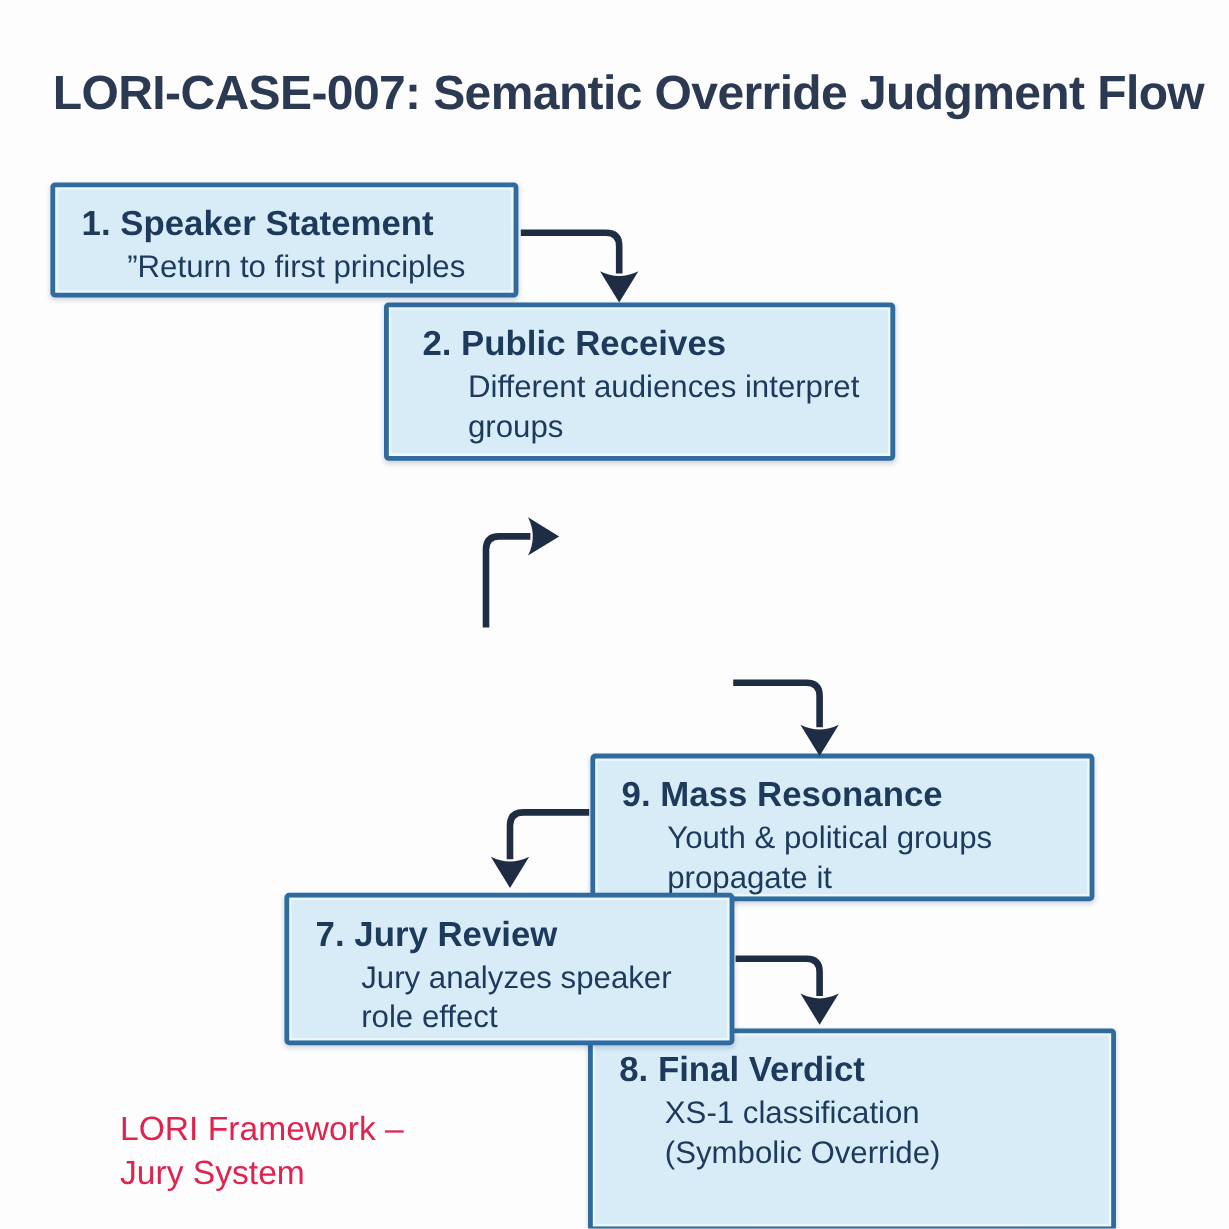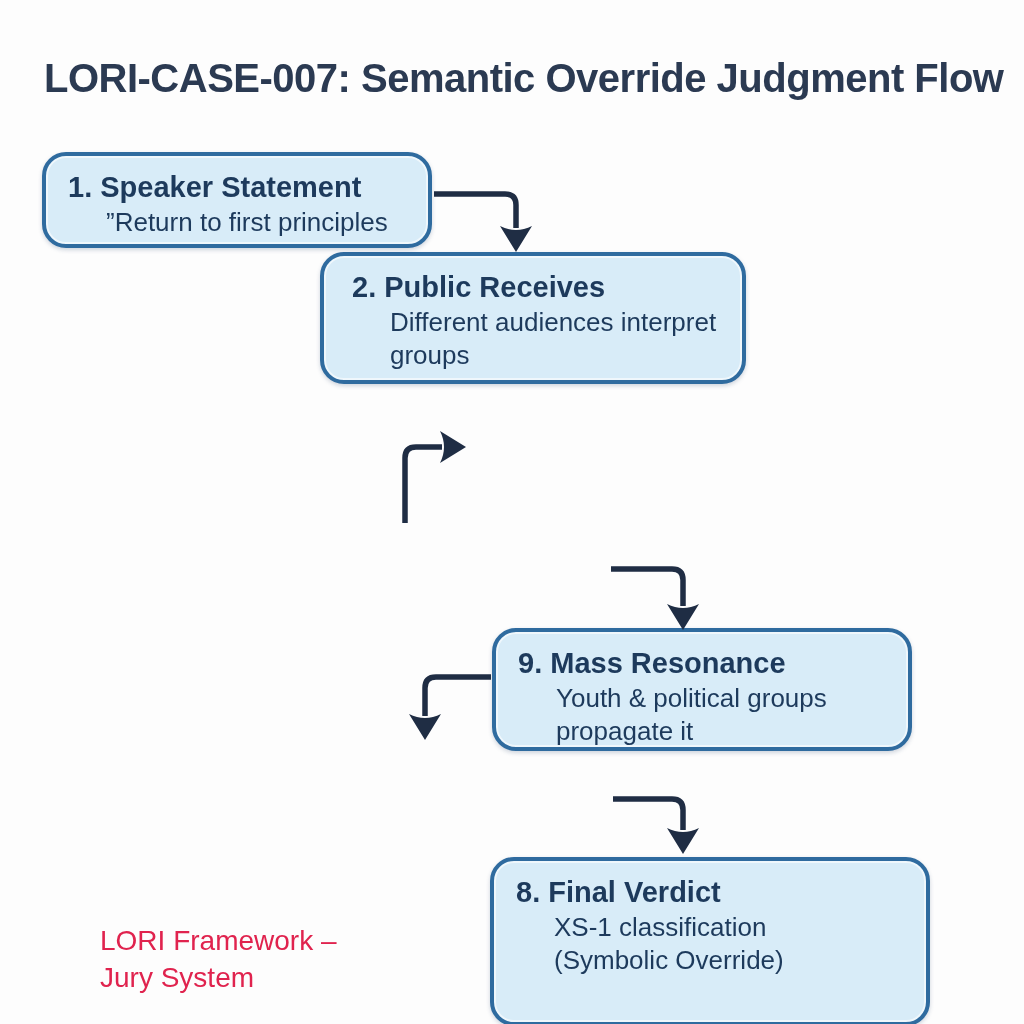--- a/index.html
+++ b/index.html
@@ -5,21 +5,21 @@
   :root{
     --background:#fdfdfd; --box-fill:#d8ecf8; --box-border:#2f6b9f;
     --box-text:#1d3a5c; --title-color:#2b3a52; --arrow-color:#1f2d44; --accent-red:#e0234e;
   }
   html,body{margin:0;padding:0;background:var(--background);}
   #canvas{position:relative;width:1024px;height:1024px;background:var(--background);
     font-family:"Liberation Sans","DejaVu Sans",sans-serif;overflow:hidden;}
   .page-title{position:absolute;left:44px;top:56px;width:960px;
     font-size:40px;font-weight:700;letter-spacing:-0.5px;color:var(--title-color);white-space:nowrap;}
   .node{position:absolute;background:var(--box-fill);border:4px solid var(--box-border);
-    border-radius:24px;box-sizing:border-box;padding:12px 14px 10px 22px;
+    border-radius:4px;box-sizing:border-box;padding:12px 14px 10px 22px;
     box-shadow:0 2px 4px rgba(40,70,110,0.22), inset 0 0 0 2px rgba(255,255,255,0.6);}
   .node-title{font-size:29px;font-weight:700;color:var(--box-text);white-space:nowrap;line-height:38px;}
   .node-sub{font-size:26px;font-weight:400;color:var(--box-text);white-space:nowrap;
     line-height:33px;margin-left:38px;}
   .arrow-layer{position:absolute;left:0;top:0;width:1024px;height:1024px;z-index:20;pointer-events:none;}
   .arrow-layer path.shaft{fill:none;stroke:var(--arrow-color);stroke-width:5.5;}
   .arrow-layer path.head{fill:var(--arrow-color);stroke:none;}
   .footer-note{position:absolute;left:100px;top:922px;font-size:28px;font-weight:500;
     color:var(--accent-red);line-height:37px;white-space:nowrap;}
   
@@ -50,20 +50,25 @@
   </div>
 
 
 
   <div class="node" id="b6">
     <div class="node-title">9. Mass Resonance</div>
     <div class="node-sub">Youth &amp; political groups</div>
     <div class="node-sub">propagate it</div>
   </div>
 
+  <div class="node" id="b7">
+    <div class="node-title">7. Jury Review</div>
+    <div class="node-sub">Jury analyzes speaker</div>
+    <div class="node-sub">role effect</div>
+  </div>
 
   <div class="node" id="b8">
     <div class="node-title">8. Final Verdict</div>
     <div class="node-sub">XS-1 classification</div>
     <div class="node-sub">(Symbolic Override)</div>
   </div>
 
   <svg class="arrow-layer" viewBox="0 0 1024 1024">
     <g>
       <path class="shaft" d="M 434 194 L 505 194 Q 516 194 516 205 L 516 228"></path>

